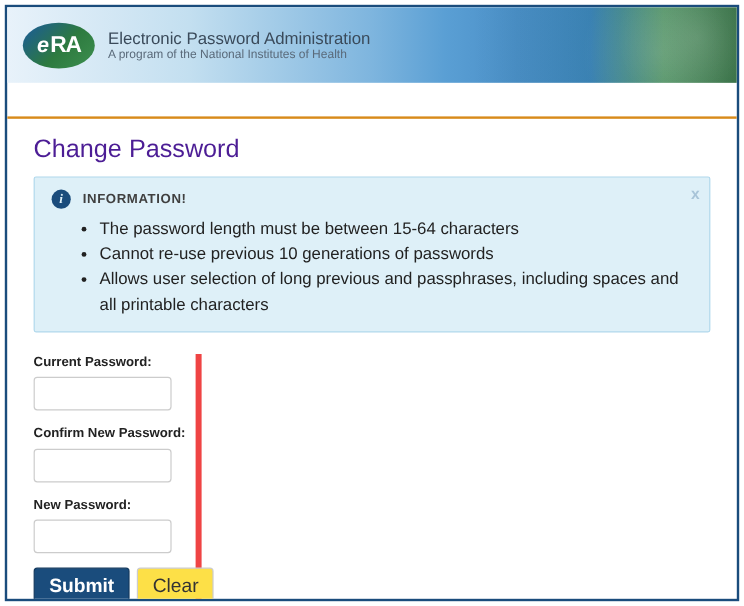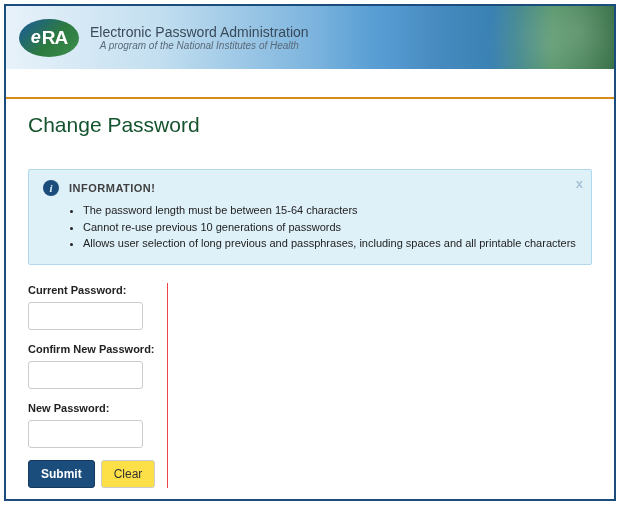--- a/index.html
+++ b/index.html
@@ -66,36 +66,34 @@
       z-index: 1;
     }
     .header-title {
       font-size: 14px;
       color: #3a4a5a;
       font-weight: normal;
     }
     .header-subtitle {
       font-size: 10px;
       color: #5a6a7a;
-      font-style: italic;
-      text-align: center;
     }
     .orange-bar {
       height: 2px;
       background: #d88a1a;
       margin-top: 28px;
     }
     .content {
       padding: 14px 22px 18px 22px;
     }
     .page-title {
       font-size: 21px;
-      color: #14532d;
+      color: #4c1d95;
       font-weight: normal;
-      margin-bottom: 32px;
+      margin-bottom: 10px;
     }
     .info-box {
       background: #def0f8;
       border: 1px solid #b0d8ec;
       border-radius: 2px;
       padding: 10px 14px 12px 14px;
       margin-bottom: 18px;
       position: relative;
     }
     .info-close {
@@ -132,31 +130,31 @@
       color: #404040;
       font-size: 11px;
       font-weight: bold;
       letter-spacing: 0.5px;
     }
     .info-list {
       margin-left: 40px;
       padding: 0;
     }
     .info-list li {
-      font-size: 11px;
+      font-size: 14px;
       color: #222;
       line-height: 1.5;
       list-style: disc;
     }
     .form-area {
       display: flex;
     }
     .form-col {
       width: 140px;
-      border-right: 1px solid #ef4444;
+      border-right: 5px solid #ef4444;
       padding-right: 3px;
     }
     .field-group { margin-bottom: 12px; }
     .field-label {
       font-size: 11px;
       font-weight: bold;
       color: #222;
       display: block;
       margin-bottom: 5px;
       line-height: 1.3;
@@ -169,21 +167,21 @@
       padding: 3px 6px;
       font-size: 12px;
     }
     .btn-row {
       display: flex;
       gap: 6px;
       margin-top: 10px;
     }
     .btn {
       border-radius: 3px;
-      font-size: 12px;
+      font-size: 16px;
       padding: 6px 12px;
       cursor: pointer;
       font-family: Arial, sans-serif;
     }
     .btn-primary {
       background: #1a4c7c;
       border: 1px solid #143a5f;
       color: #fff;
       font-weight: bold;
     }

